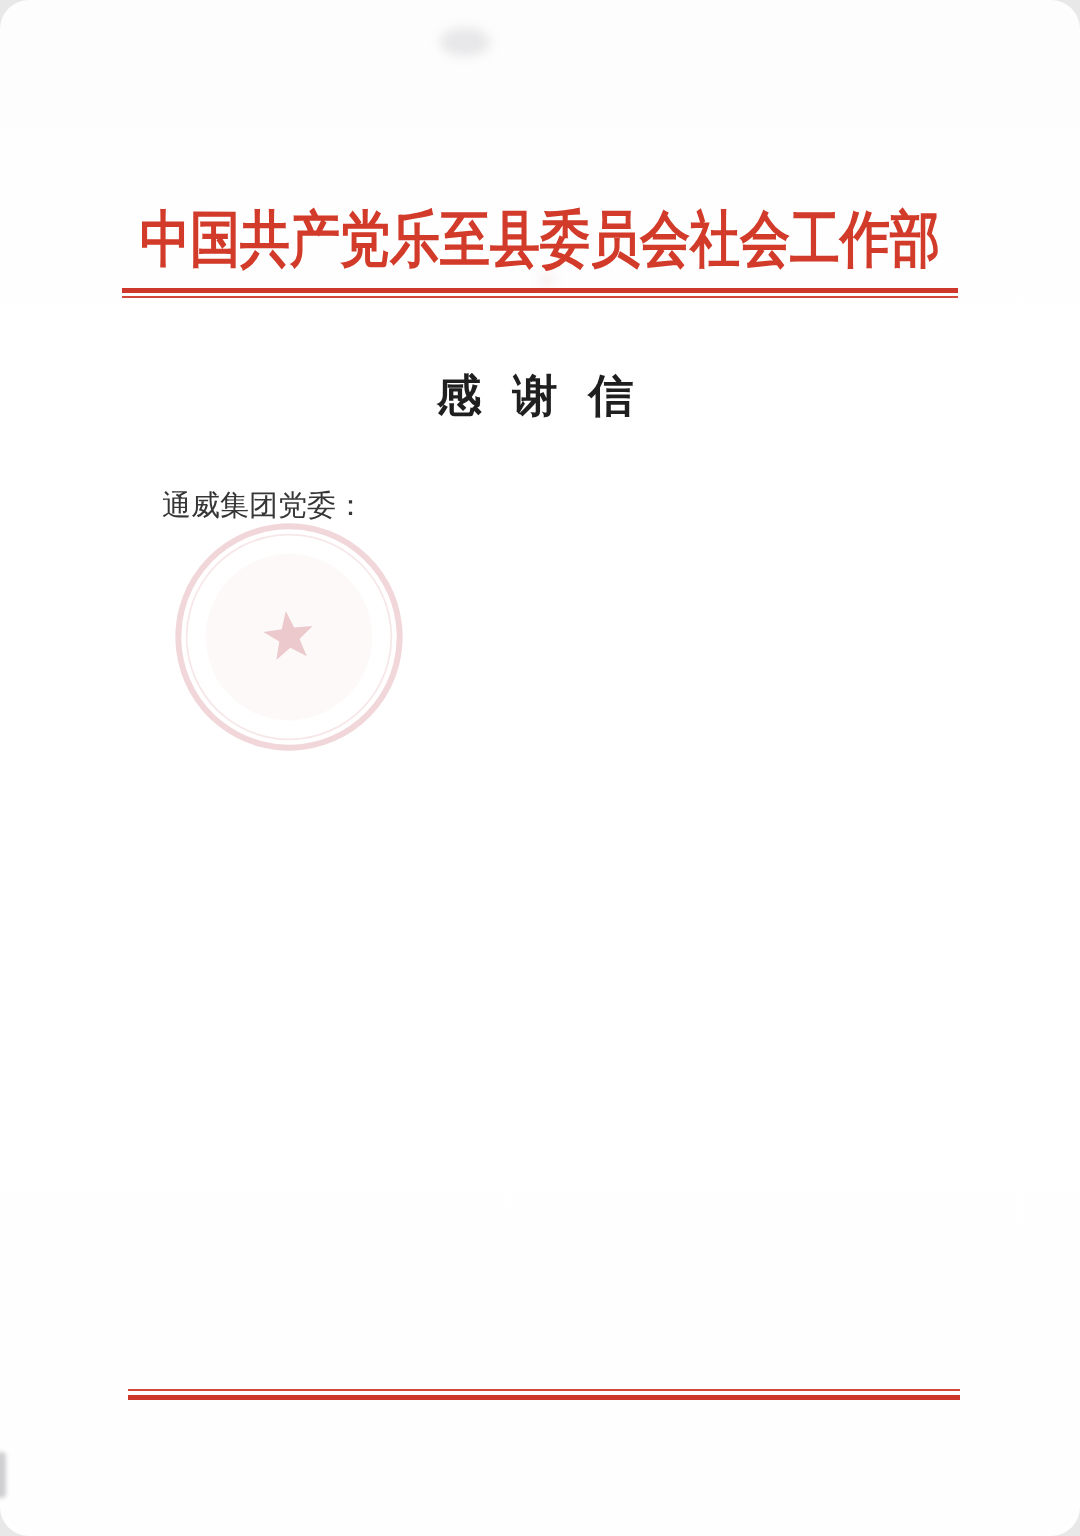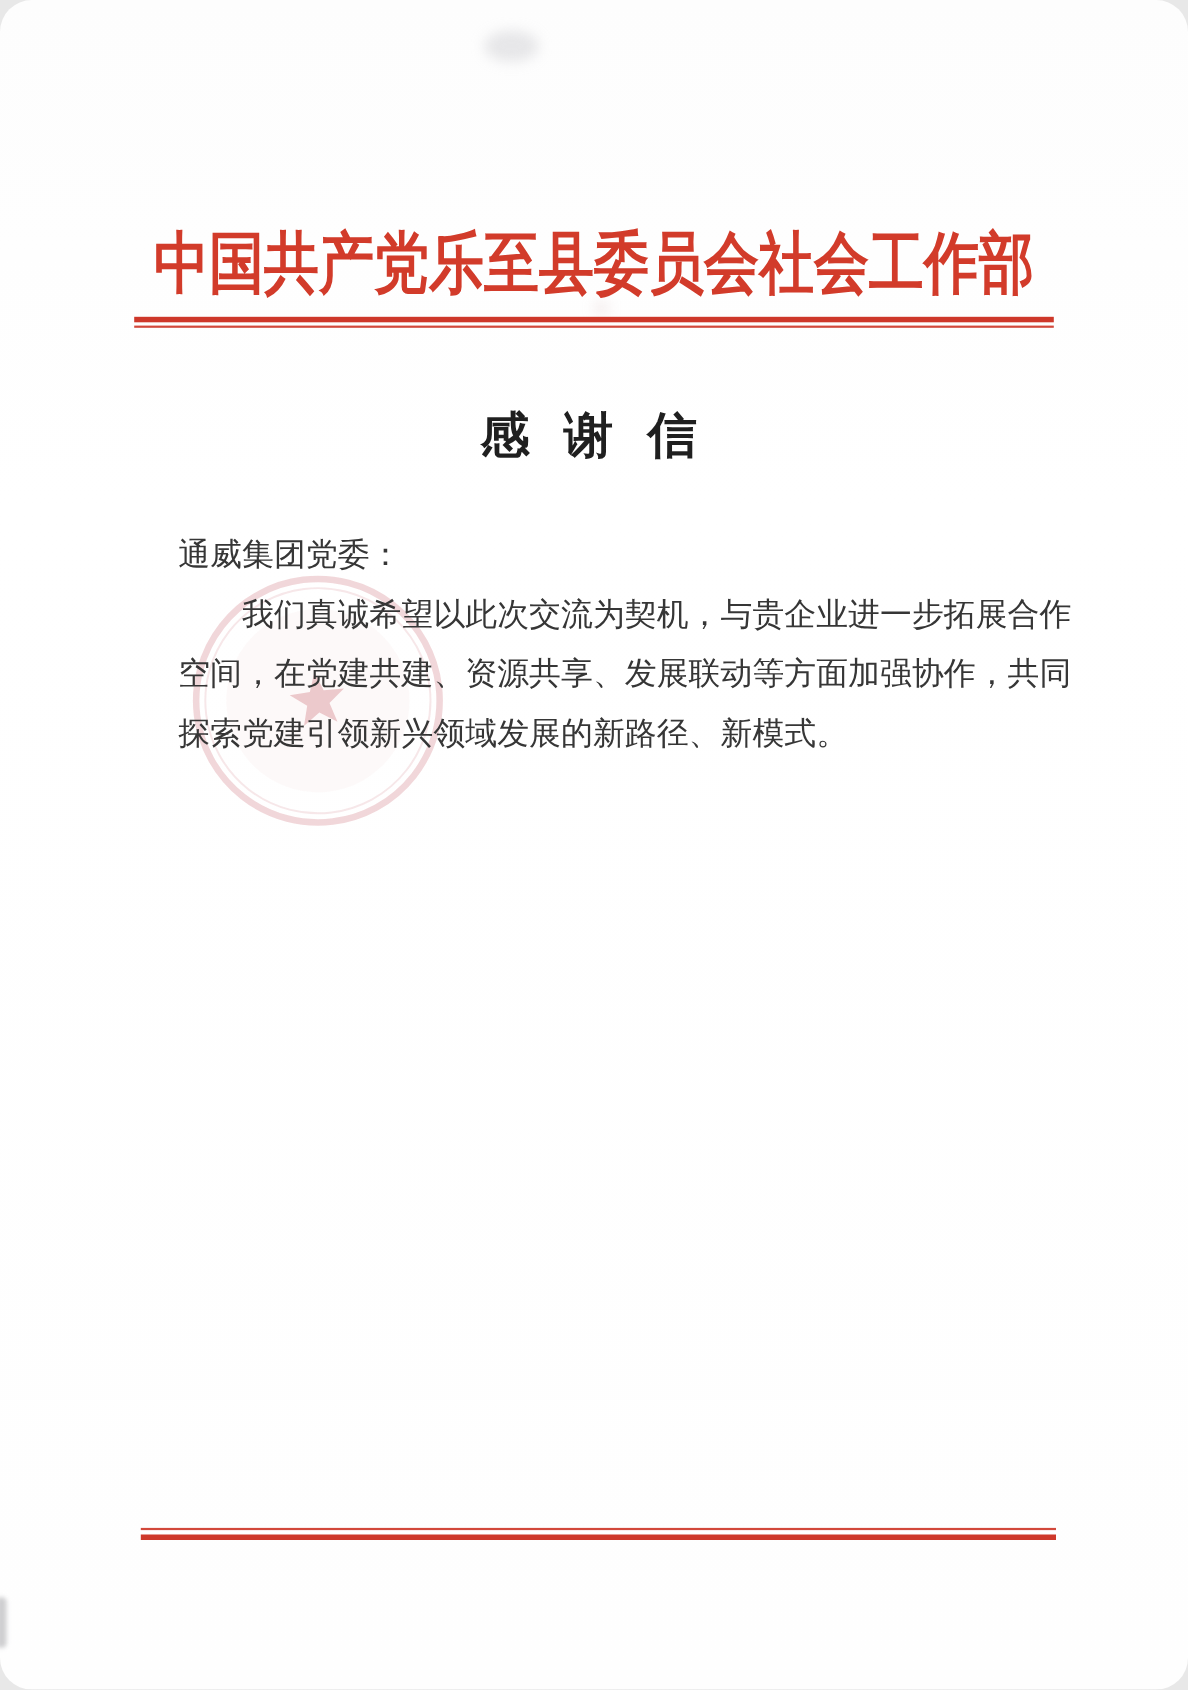--- a/index.html
+++ b/index.html
@@ -103,21 +103,20 @@
     <svg viewBox="0 0 200 200">
       <circle cx="100" cy="100" r="93" fill="none" stroke="#d98f96" stroke-width="5" opacity="0.42"></circle>
       <circle cx="100" cy="100" r="86" fill="none" stroke="#d98f96" stroke-width="1.5" opacity="0.25"></circle>
       <polygon points="100,78 105.3,92.7 120.9,93.2 108.6,102.8 112.9,117.8 100,109 87.1,117.8 91.4,102.8 79.1,93.2 94.7,92.7" fill="#d98f96" opacity="0.55"></polygon>
       <circle cx="100" cy="100" r="70" fill="#e8b4b8" opacity="0.08"></circle>
     </svg>
   </div>
 
   <div class="letter-body">
     <p class="salutation">通威集团党委：</p>
-    <p class="para">我们真诚希望以此次交流为契机，与贵企业进一步拓展合作空间，在党建共建、资源共享、发展联动等方面加强协作，共同探索党建引领新兴领域发展的新路径、新模式。</p>
   </div>
 
   <div class="rule rule-bottom">
     <div class="bar-thin"></div>
     <div class="bar-thick"></div>
   </div>
 
 </div>
 
 </body></html>

